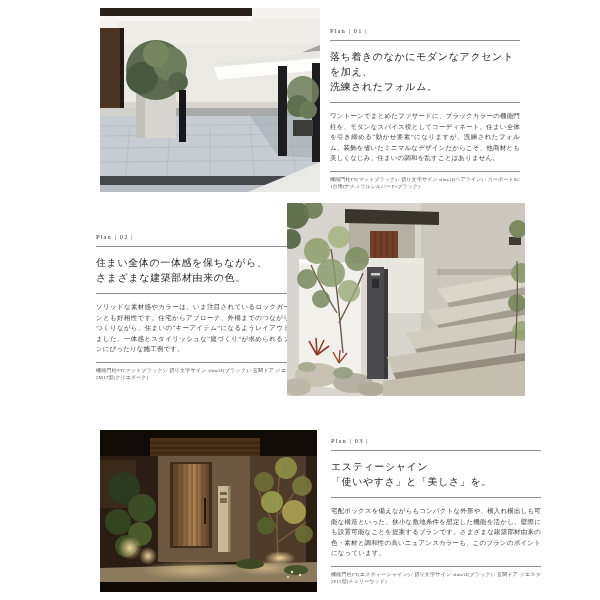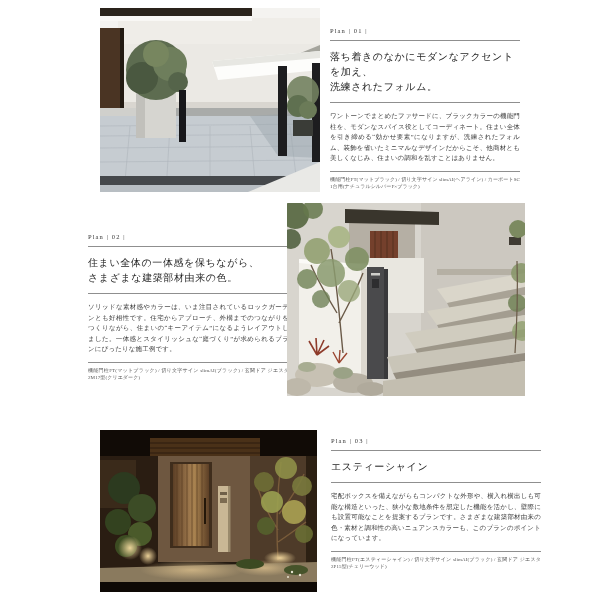--- a/index.html
+++ b/index.html
@@ -8,21 +8,21 @@
     font-family:"Liberation Serif","DejaVu Serif",serif;color:#2f2f2f;
     overflow:hidden;
   }
   figure{margin:0;position:absolute;overflow:hidden;}
   figure svg{display:block;width:100%;height:100%;}
   .photo-p1{left:100px;top:8px;width:220px;height:184px;}
   .photo-p2{left:287px;top:203px;width:238px;height:193px;}
   .photo-p3{left:100px;top:430px;width:217px;height:162px;}
   .textcol{position:absolute;}
   .text-p1{left:330px;top:27px;width:190px;}
-  .text-p2{left:88px;top:233px;width:201px;}
+  .text-p2{left:96px;top:233px;width:201px;}
   .text-p3{left:331px;top:437px;width:210px;}
   .plan-label{
     font-size:6.5px;letter-spacing:1.1px;color:#3a3a3a;margin:0 0 6px 0;
   }
   hr.rule{border:none;border-top:1px solid #8f8f8f;margin:0;height:0;}
   .plan-title{
     font-size:10px;font-weight:500;letter-spacing:0.6px;line-height:15px;
     color:#1f1f1f;margin:8px 0 8px 0;
   }
   .plan-body{
@@ -312,20 +312,20 @@
         <circle cx="200" cy="145" r="1.2" fill="#e8e4d2"></circle>
         <circle cx="188" cy="147" r="1" fill="#e8e4d2"></circle>
       </g>
       <rect y="152" width="217" height="10" fill="#0e0905"></rect>
     </svg>
   </figure>
 
   <div class="textcol text-p3">
     <div class="plan-label">Plan | 03 |</div>
     <hr class="rule">
-    <h2 class="plan-title"><span>エスティーシャイン</span><br></h2>
+    <h2 class="plan-title"><span>エスティーシャイン</span><br><span>「使いやすさ」と「美しさ」を。</span></h2>
     <hr class="rule">
     <p class="plan-body">宅配ボックスを備えながらもコンパクトな外形や、横入れ横出しも可能な構造といった、狭小な敷地条件を想定した機能を活かし、壁際にも設置可能なことを提案するプランです。さまざまな建築部材由来の色・素材と調和性の高いニュアンスカラーも、このプランのポイントになっています。</p>
     <hr class="rule">
     <p class="plan-caption">機能門柱FT(エスティーシャイン) / 切り文字サイン slimAI(ブラック) / 玄関ドア ジエスタ2P15型(チェリーウッド)</p>
   </div>
 
 </div>
 
 </body></html>

